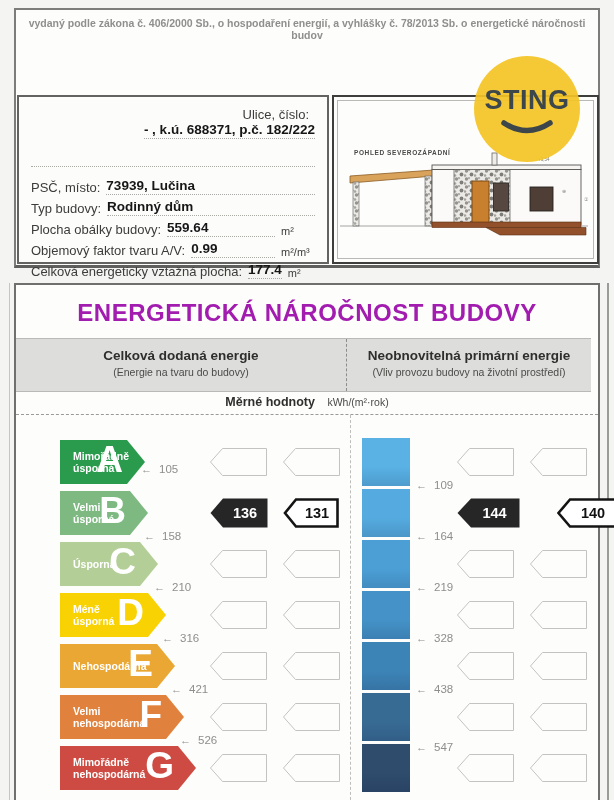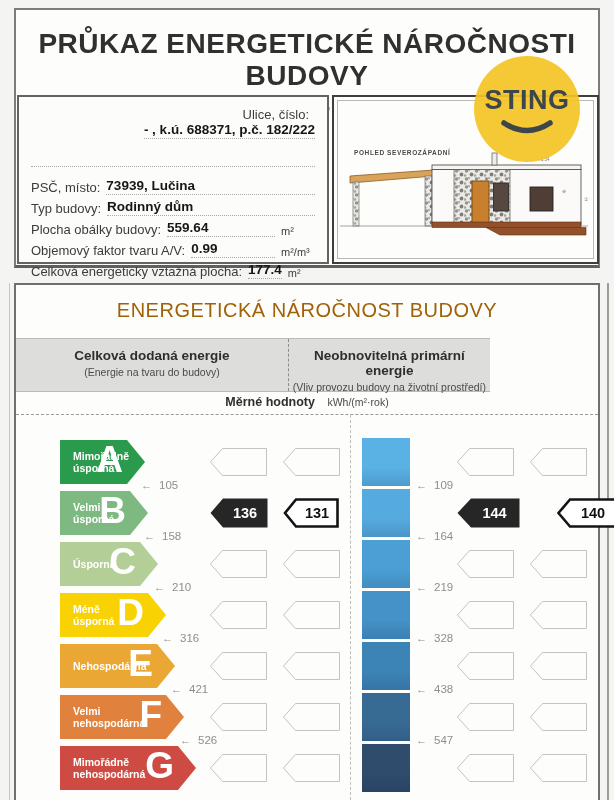--- a/index.html
+++ b/index.html
@@ -33,26 +33,26 @@
   
   .sting-logo { position:absolute; left:474px; top:56px; width:106px; height:106px;
     border-radius:50%; background:rgba(244,196,36,0.92); z-index:30;
     display:flex; flex-direction:column; align-items:center; justify-content:center; }
   .sting-text { font-size:27px; font-weight:bold; color:#3d464b; letter-spacing:0.5px; margin-top:4px; }
   .sting-smile { margin-top:4px; }
 
   
   .bottom-panel { position:absolute; left:14px; top:283px; width:586px; height:530px;
     background:#fdfdfc; border:2px solid #6f6f6d; z-index:1; }
-  .section-title { margin-top:14px; text-align:center; font-size:20px; font-weight:normal;
-    color:#a16207; letter-spacing:0.5px; position:relative; z-index:2; }
+  .section-title { margin-top:14px; text-align:center; font-size:24px; font-weight:bold;
+    color:#a21caf; letter-spacing:0.5px; position:relative; z-index:2; }
   .watermark { position:absolute; left:72px; top:40px; font-size:64px; font-weight:bold;
     color:rgba(168,172,164,0.20); letter-spacing:8px; z-index:0; }
 
-  .col-band { position:absolute; left:0; top:53px; width:474px; height:54px;
+  .col-band { position:absolute; left:0; top:53px; width:575px; height:54px;
     background:#dddddc; border-top:1px solid #b9b9b7; border-bottom:1px solid #b9b9b7;
     display:flex; z-index:2; }
   .col-cell { width:334px; text-align:center; padding-top:9px; }
   .col-cell.right { width:248px; border-left:1px dashed #8c8c8a; }
   .col-head { font-size:13.5px; font-weight:bold; color:#2e2e2c; }
   .col-sub { font-size:10.5px; color:#4a4a48; margin-top:3px; }
 
   .measure-row { position:absolute; left:0; top:107px; width:582px; height:22px;
     text-align:center; z-index:2; }
   .measure-label { font-size:12.5px; font-weight:bold; color:#2e2e2c; }
@@ -86,21 +86,20 @@
   .val.white .valnum { color:#111111; }
 </style>
 </head>
 <body>
 
 <div class="page">
   <div class="page-edge-left"></div>
   <div class="page-edge-right"></div>
 
   <div class="top-panel">
-    <div class="top-title">PRŮKAZ ENERGETICKÉ NÁROČNOSTI BUDOVY</div>
     <div class="top-subtitle">vydaný podle zákona č. 406/2000 Sb., o hospodaření energií, a vyhlášky č. 78/2013 Sb. o energetické náročnosti budov</div>
   </div>
 
   <div class="info-box">
     <div class="irow" style="margin-top:2px;flex-direction:column;">
       <span class="ilabel">Ulice, číslo:</span>
       <span class="ival">- , k.ú. 688371, p.č. 182/222</span>
     </div>
     <div class="dotline" style="margin-top:18px;"></div>
     <div class="irow" style="margin-top:11px;">
@@ -222,21 +221,21 @@
         <svg width="62" height="30" viewBox="0 0 62 30" preserveAspectRatio="none">
           <polygon points="14,1.5 60.5,1.5 60.5,28.5 14,28.5 2.5,15" fill="#ffffff" stroke="#141414" stroke-width="2.6"></polygon>
         </svg>
         <span class="valnum">140</span>
       </div>
     <div class="crow" style="left: 44px; top: 25px; width: 85px; background: rgb(42, 155, 77);">
           <div class="clabel" style="width: 33px;">Mimořádně úsporná</div>
           <div class="cletter" style="right: 22px;">A</div>
         </div>
         <div class="bseg" style="left: 346px; top: 23px; height: 48px; background: linear-gradient(rgb(89, 177, 228) 0%, rgb(89, 177, 228) 60%, rgba(0, 0, 40, 0.12)) rgb(89, 177, 228);"></div>
-        <div class="thr" style="left: 125px; top: 64px;"><span class="arr">←</span>105</div>
+        <div class="thr" style="left: 125px; top: 48px;"><span class="arr">←</span>105</div>
         <div class="thr" style="left: 400px; top: 64px;"><span class="arr">←</span>109</div>
         <div class="ph" style="left: 194px; top: 33px;"><svg width="57" height="28" viewBox="0 0 57 28">
             <polygon points="12.5,0.5 56.5,0.5 56.5,27.5 12.5,27.5 0.5,14" fill="#fdfdfc" stroke="#c3c3c1" stroke-width="1"></polygon>
           </svg></div>
         <div class="ph" style="left: 267px; top: 33px;"><svg width="57" height="28" viewBox="0 0 57 28">
             <polygon points="12.5,0.5 56.5,0.5 56.5,27.5 12.5,27.5 0.5,14" fill="#fdfdfc" stroke="#c3c3c1" stroke-width="1"></polygon>
           </svg></div>
         <div class="ph" style="left: 441px; top: 33px;"><svg width="57" height="28" viewBox="0 0 57 28">
             <polygon points="12.5,0.5 56.5,0.5 56.5,27.5 12.5,27.5 0.5,14" fill="#fdfdfc" stroke="#c3c3c1" stroke-width="1"></polygon>
           </svg></div>
@@ -306,21 +305,21 @@
           </svg></div>
         <div class="ph" style="left: 514px; top: 237px;"><svg width="57" height="28" viewBox="0 0 57 28">
             <polygon points="12.5,0.5 56.5,0.5 56.5,27.5 12.5,27.5 0.5,14" fill="#fdfdfc" stroke="#c3c3c1" stroke-width="1"></polygon>
           </svg></div>
         <div class="crow" style="left: 44px; top: 280px; width: 124px; background: rgb(224, 130, 61);">
           <div class="clabel" style="width: 72px;">Velmi nehospodárná</div>
           <div class="cletter" style="right: 22px;">F</div>
         </div>
         <div class="bseg" style="left: 346px; top: 278px; height: 48px; background: linear-gradient(rgb(56, 107, 148) 0%, rgb(56, 107, 148) 60%, rgba(0, 0, 40, 0.12)) rgb(56, 107, 148);"></div>
         <div class="thr" style="left: 164px; top: 319px;"><span class="arr">←</span>526</div>
-        <div class="thr" style="left: 400px; top: 319px;"><span class="arr">←</span>547</div>
+        <div class="thr" style="left: 400px; top: 326px;"><span class="arr">←</span>547</div>
         <div class="ph" style="left: 194px; top: 288px;"><svg width="57" height="28" viewBox="0 0 57 28">
             <polygon points="12.5,0.5 56.5,0.5 56.5,27.5 12.5,27.5 0.5,14" fill="#fdfdfc" stroke="#c3c3c1" stroke-width="1"></polygon>
           </svg></div>
         <div class="ph" style="left: 267px; top: 288px;"><svg width="57" height="28" viewBox="0 0 57 28">
             <polygon points="12.5,0.5 56.5,0.5 56.5,27.5 12.5,27.5 0.5,14" fill="#fdfdfc" stroke="#c3c3c1" stroke-width="1"></polygon>
           </svg></div>
         <div class="ph" style="left: 441px; top: 288px;"><svg width="57" height="28" viewBox="0 0 57 28">
             <polygon points="12.5,0.5 56.5,0.5 56.5,27.5 12.5,27.5 0.5,14" fill="#fdfdfc" stroke="#c3c3c1" stroke-width="1"></polygon>
           </svg></div>
         <div class="ph" style="left: 514px; top: 288px;"><svg width="57" height="28" viewBox="0 0 57 28">

